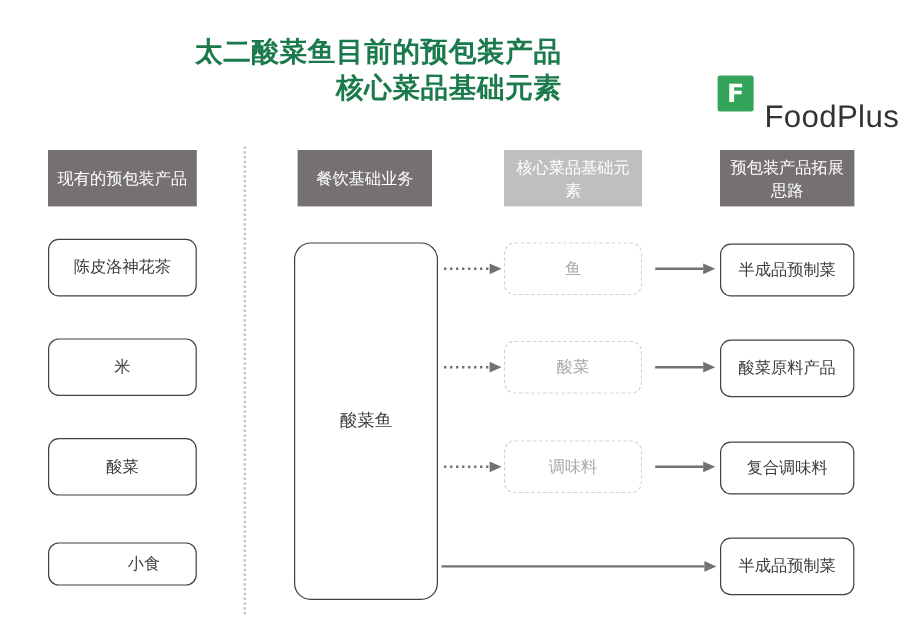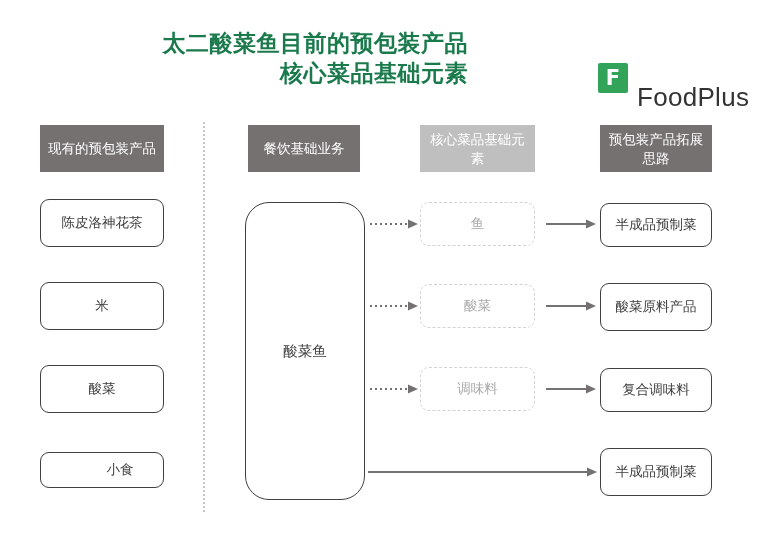--- a/index.html
+++ b/index.html
@@ -111,21 +111,21 @@
     border: 1px solid #404040;
     background: #ffffff;
     color: #3d3d3d;
   }
   .box.dashed {
     border: 1px dashed #d2d2d2;
     background: #ffffff;
     color: #a9a9a9;
   }
   #center-box {
-    border-radius: 24px;
+    border-radius: 14px;
     font-size: 14.5px;
     color: #3d3d3d;
   }
 
   
   .conn {
     position: absolute;
     height: 12px;
     display: block;
   }

